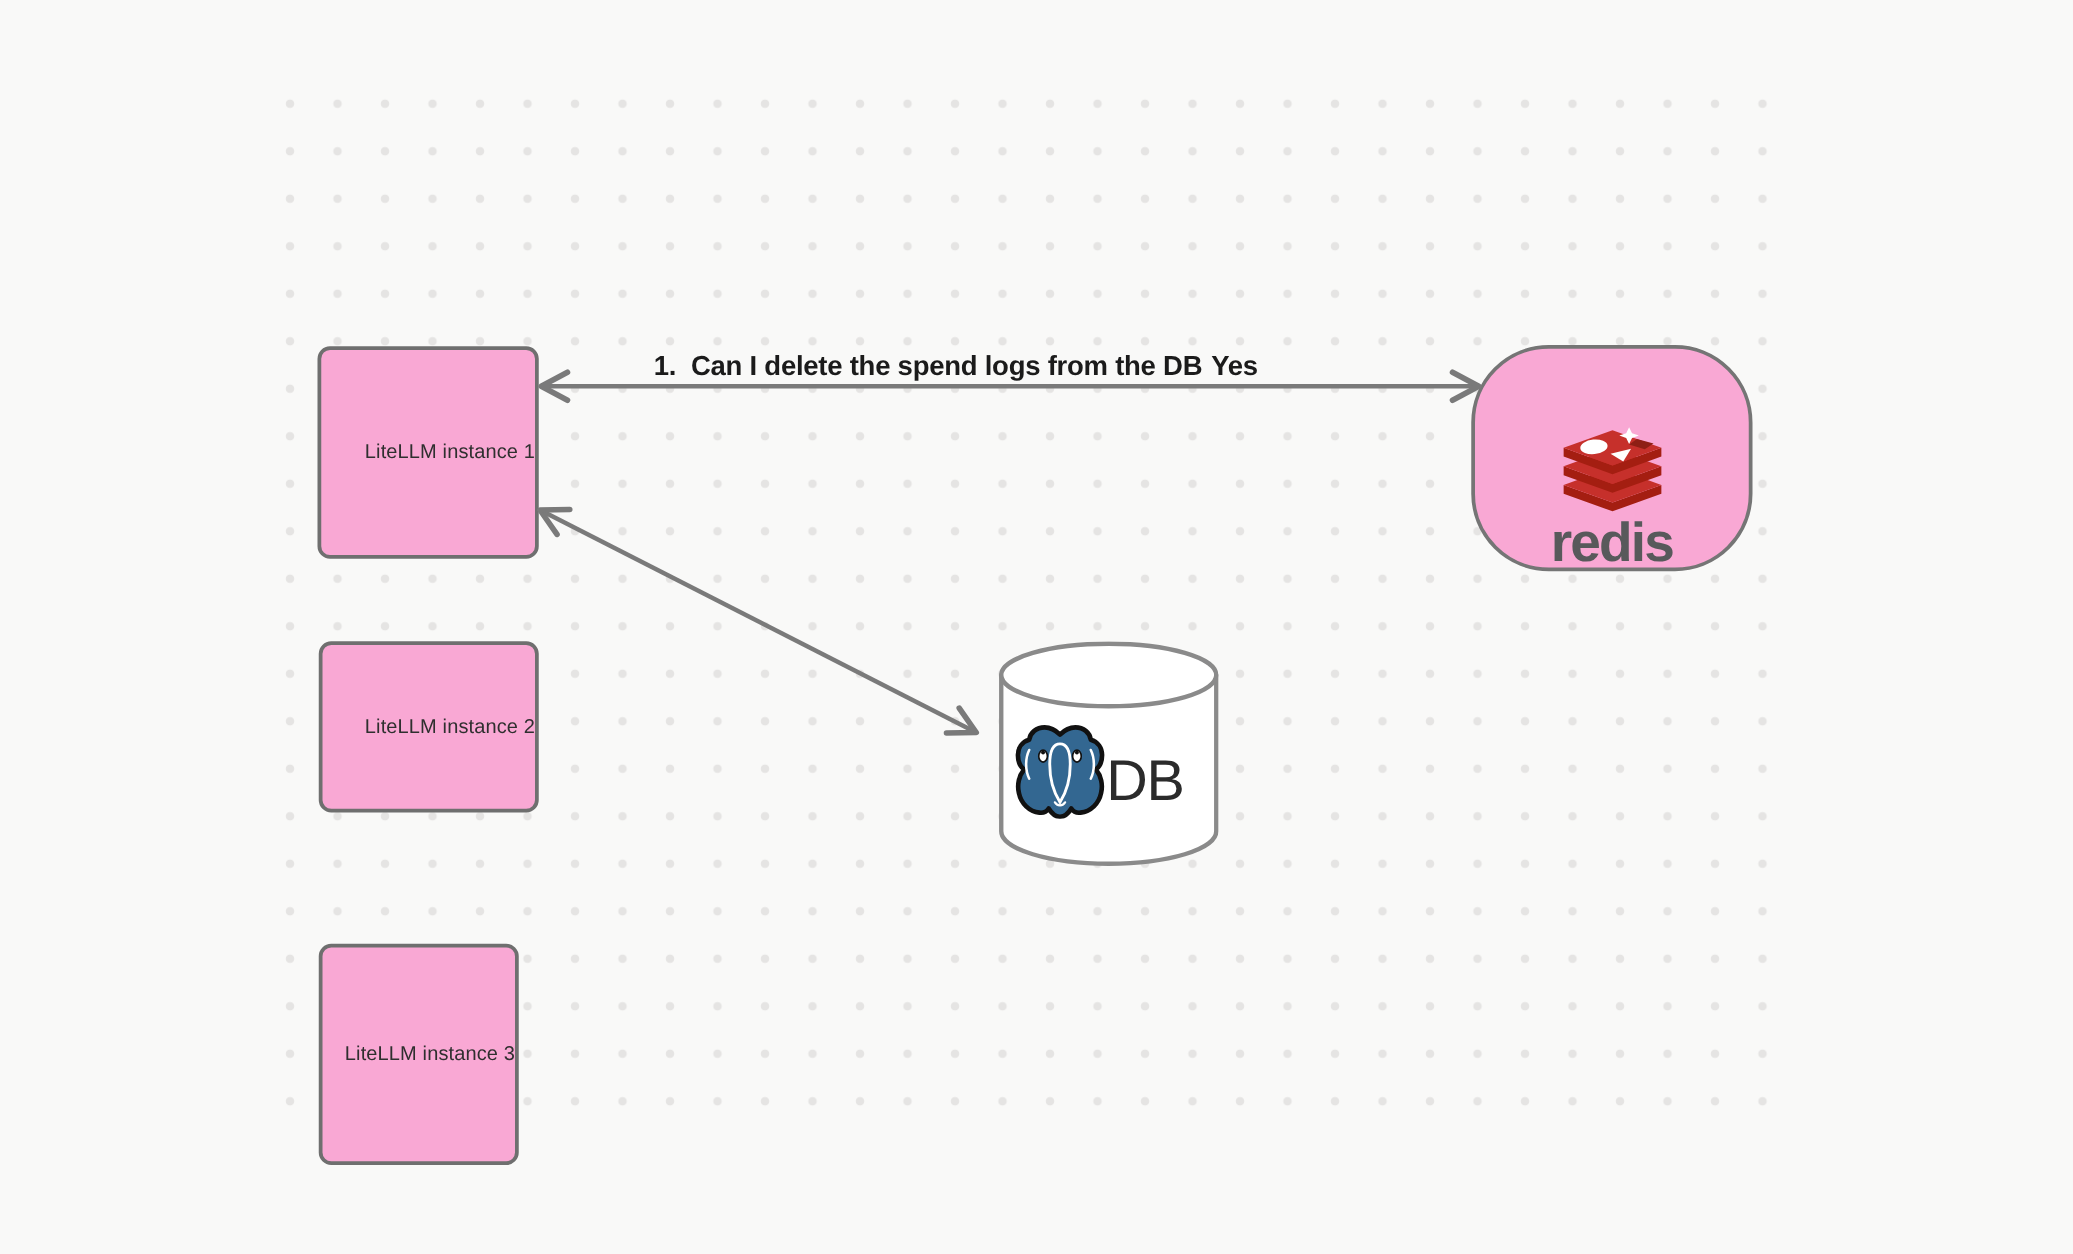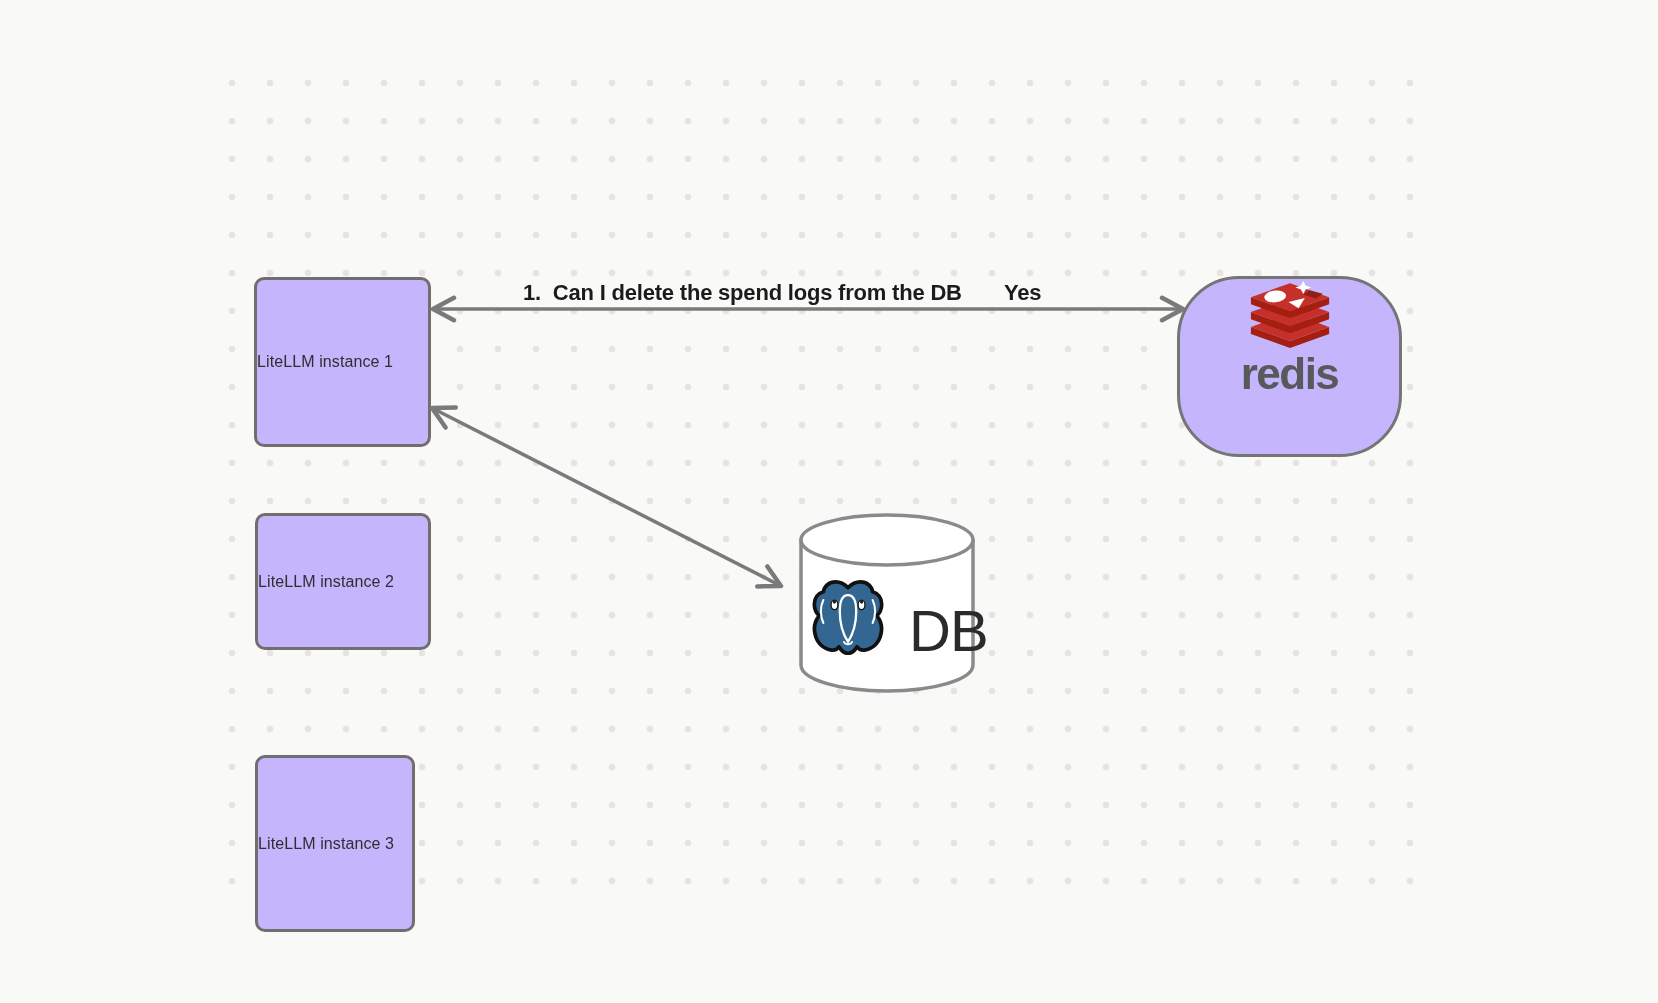--- a/index.html
+++ b/index.html
@@ -9,23 +9,23 @@
     background:#f9f9f8;
   }
   .canvas{position:relative;width:1658px;height:1003px;background:#f9f9f8;}
   .dot-grid{
     position:absolute;left:213px;top:64px;width:1216px;height:836px;
     background-image:radial-gradient(circle,#e5e4e3 3.1px,rgba(229,228,227,0) 3.7px);
     background-size:38px 38px;
     pointer-events:none;
   }
   .node{
-    position:absolute;background:#c4b5fd;
+    position:absolute;background:#f9a8d4;
     border:3.5px solid #6f6f6f;border-radius:10px;
-    display:flex;align-items:center;justify-content:flex-start;
+    display:flex;align-items:center;justify-content:flex-end;
     box-sizing:border-box;
   }
   .instance-label{
     font-size:16px;color:#2f2f2f;font-weight:400;letter-spacing:0.1px;
   }
   #instance-1{left:254px;top:277px;width:177px;height:170px;}
   #instance-2{left:255px;top:513px;width:176px;height:137px;}
   #instance-3{left:255px;top:755px;width:160px;height:177px;}
   #redis-node{
     left:1177px;top:276px;width:225px;height:181px;
@@ -34,29 +34,29 @@
   }
   .redis-wordmark{
     font-size:44px;font-weight:700;color:#58595b;
     letter-spacing:-1.5px;line-height:38px;
   }
   #db-node{position:absolute;left:799px;top:513px;width:176px;height:181px;}
   #db-node .cyl{position:absolute;left:0;top:0;}
   #db-node .pg-icon{position:absolute;left:12px;top:64px;}
   .db-label{
     position:absolute;left:86px;top:84px;
-    font-size:58px;font-weight:400;color:#2b2b2b;letter-spacing:-1px;margin-left:24px;
+    font-size:46px;font-weight:400;color:#2b2b2b;letter-spacing:-1px;
   }
   .edges{position:absolute;left:0;top:0;width:1658px;height:1003px;pointer-events:none;}
   .edge-label{
     position:absolute;font-weight:700;font-size:22px;color:#1b1b1b;
     white-space:pre;letter-spacing:-0.2px;line-height:24px;
   }
   #label-step1{left:523px;top:281px;}
-  #label-yes{left:1004px;top:281px;}
+  #label-yes{left:969px;top:281px;}
   #label-step2{left:578px;top:459px;}
 </style>
 </head>
 <body>
 
 <div class="canvas">
 
   <div class="dot-grid"></div>
 
   <div class="node" id="instance-1">

